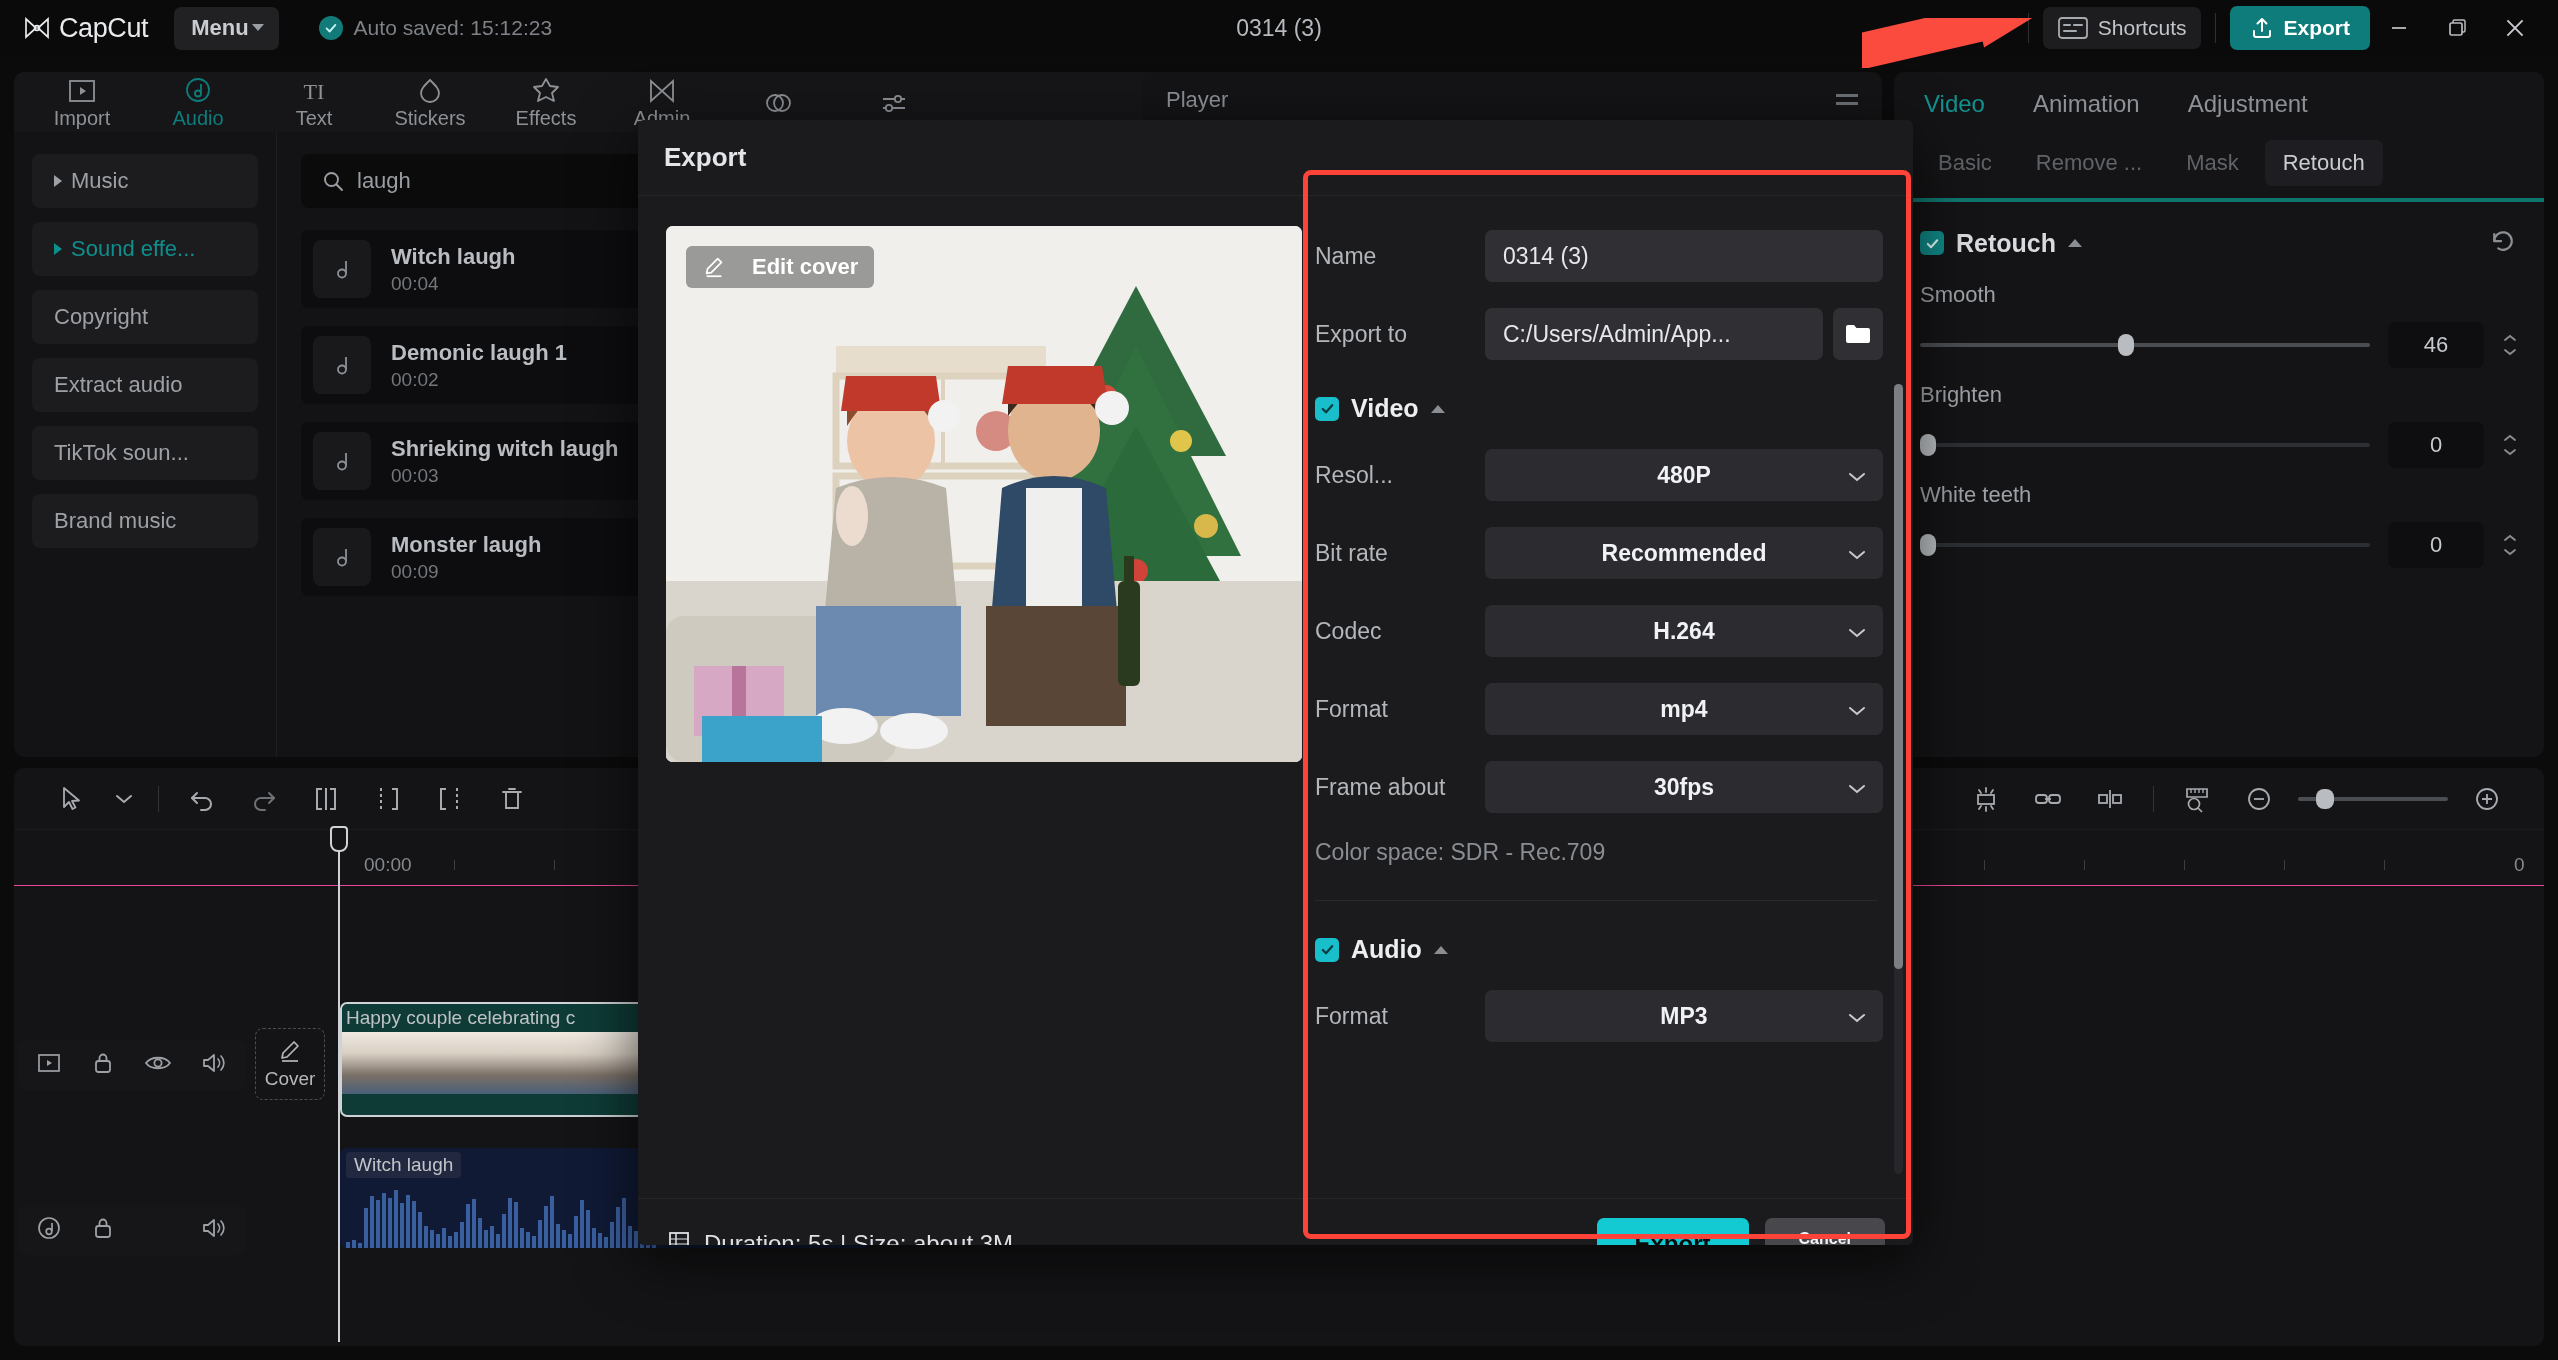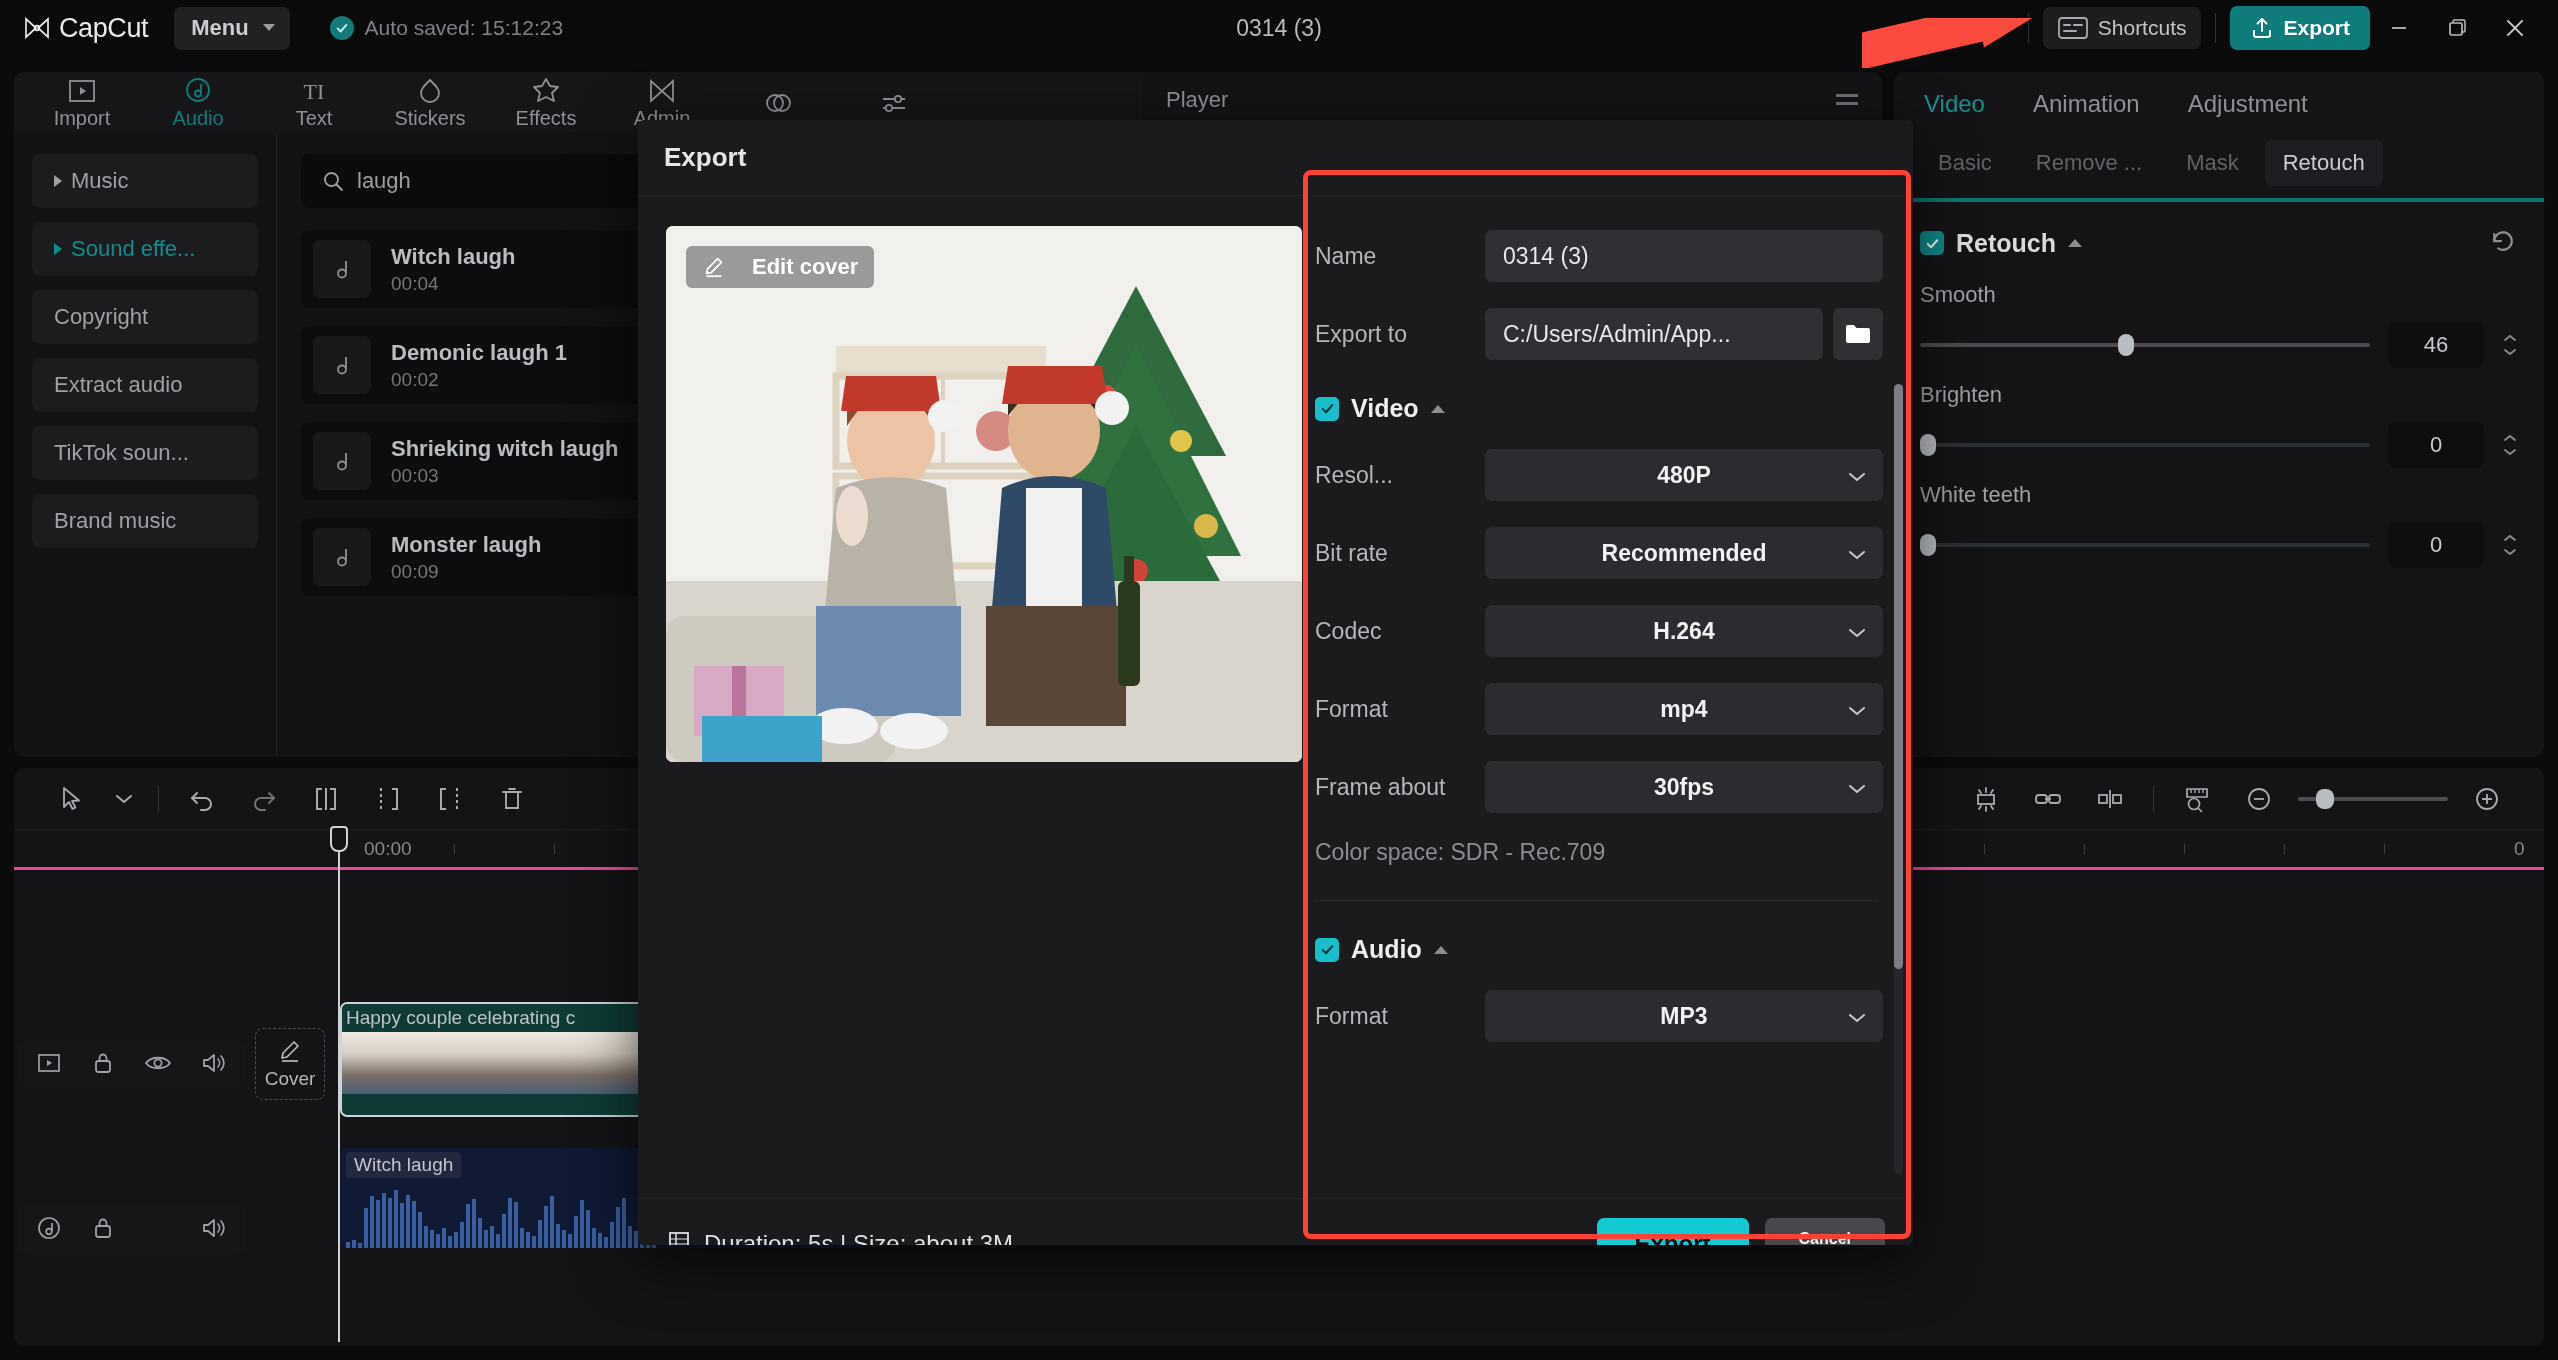--- a/index.html
+++ b/index.html
@@ -16,21 +16,21 @@
   .titlebar {
     position: absolute; left: 0; top: 0; width: 2558px; height: 56px;
     background: #0a0a0b; display: flex; align-items: center;
   }
   .logo-wrap { display: flex; align-items: center; gap: 9px; margin-left: 24px; }
   .logo-mark { width: 26px; height: 22px; display:block; }
   .logo-text { font-size: 27px; color: #e8eaec; letter-spacing: -0.4px; font-weight: 500;}
   .menu-btn {
     margin-left: 26px; background: #212124; border-radius: 7px;
     padding: 8px 15px 9px 17px; font-size: 22px; color: #c9ccd0;
-    display: flex; align-items: center; gap: 14px; font-weight: 600;
+    display: flex; align-items: center; gap: 3px; font-weight: 600;
   }
   .caret-d { width:0;height:0;border-left:6px solid transparent;border-right:6px solid transparent;border-top:7px solid #9a9ea3; }
   .autosave { display:flex; align-items:center; gap:11px; margin-left: 40px; }
   .check-circle {
     width: 24px; height: 24px; border-radius: 50%; background: #127a78;
     display:flex; align-items:center; justify-content:center;
   }
   .check-circle svg { width: 14px; height: 14px; }
   .autosave-text { font-size: 21px; color: #7e8287; }
   .proj-title {
@@ -132,21 +132,21 @@
   
   .timeline {
     position: absolute; left: 14px; top: 768px; width: 2530px; height: 578px;
     background: #141416; border-radius: 10px;
   }
   .tl-toolbar { height: 62px; display:flex; align-items:center; padding: 0 26px; gap: 0; border-bottom:1px solid #1c1c1f;}
   .tt { width: 62px; height: 62px; display:flex; align-items:center; justify-content:center; color:#a7abb0; }
   .tt-sep { width:1px; height: 26px; background:#333337; margin: 0 12px; }
   .zoom-track { width: 150px; height: 4px; background:#4a4d52; border-radius:2px; position:relative; margin: 0 8px;}
   .zoom-knob { position:absolute; left: 18px; top:-8px; width:18px; height:20px; border-radius:8px; background:#b9bcc0;}
-  .ruler { height: 40px; position:relative; border-bottom:3px solid #ec4899; }
+  .ruler { height: 40px; position:relative; border-bottom:1px solid #ec4899;margin-top:16px; }
   .rtick { position:absolute; top:14px; width:1px; height:10px; background:#3a3d41; }
   .rlabel { position:absolute; top:8px; font-size: 19px; color:#85898e; }
   .ctrl-row { position:absolute; display:flex; align-items:center; gap: 28px; background:#161619; border-radius:8px; padding: 10px 18px;}
   .cover-btn {
     position:absolute; left: 255px; top: 1028px; width: 70px; height: 72px;
     border: 1px dashed #4a4d52; border-radius: 8px;
     display:flex; flex-direction:column; align-items:center; justify-content:center; gap:4px;
     color:#b4b7bb; font-size:19px;
   }
   .clip-video {

